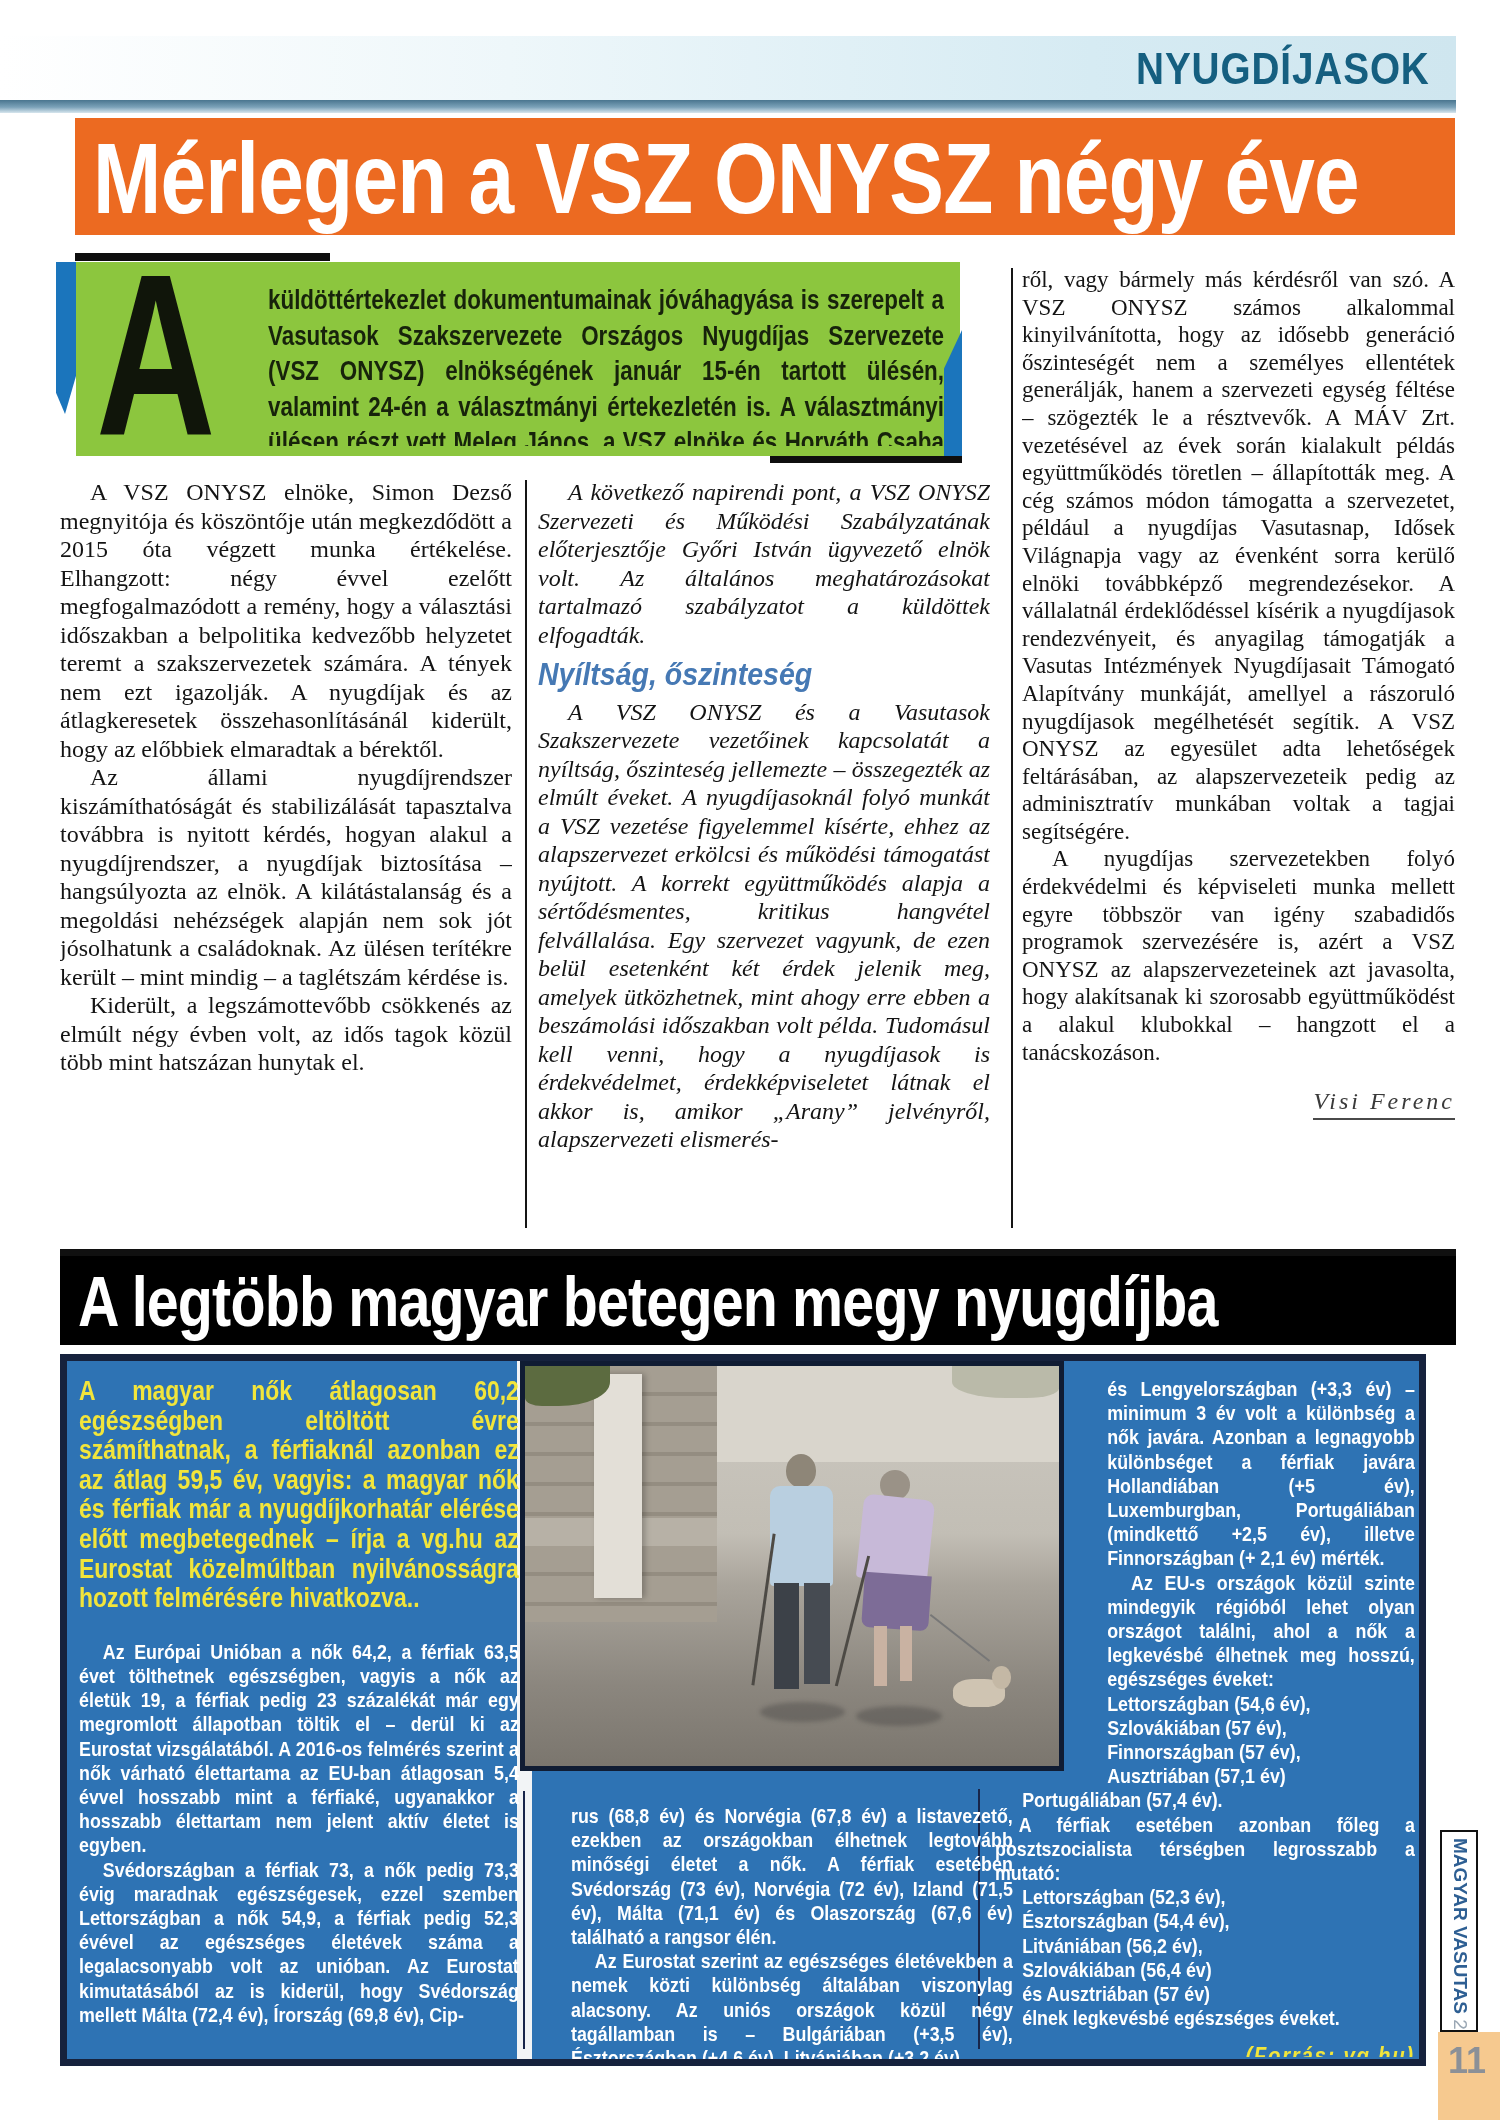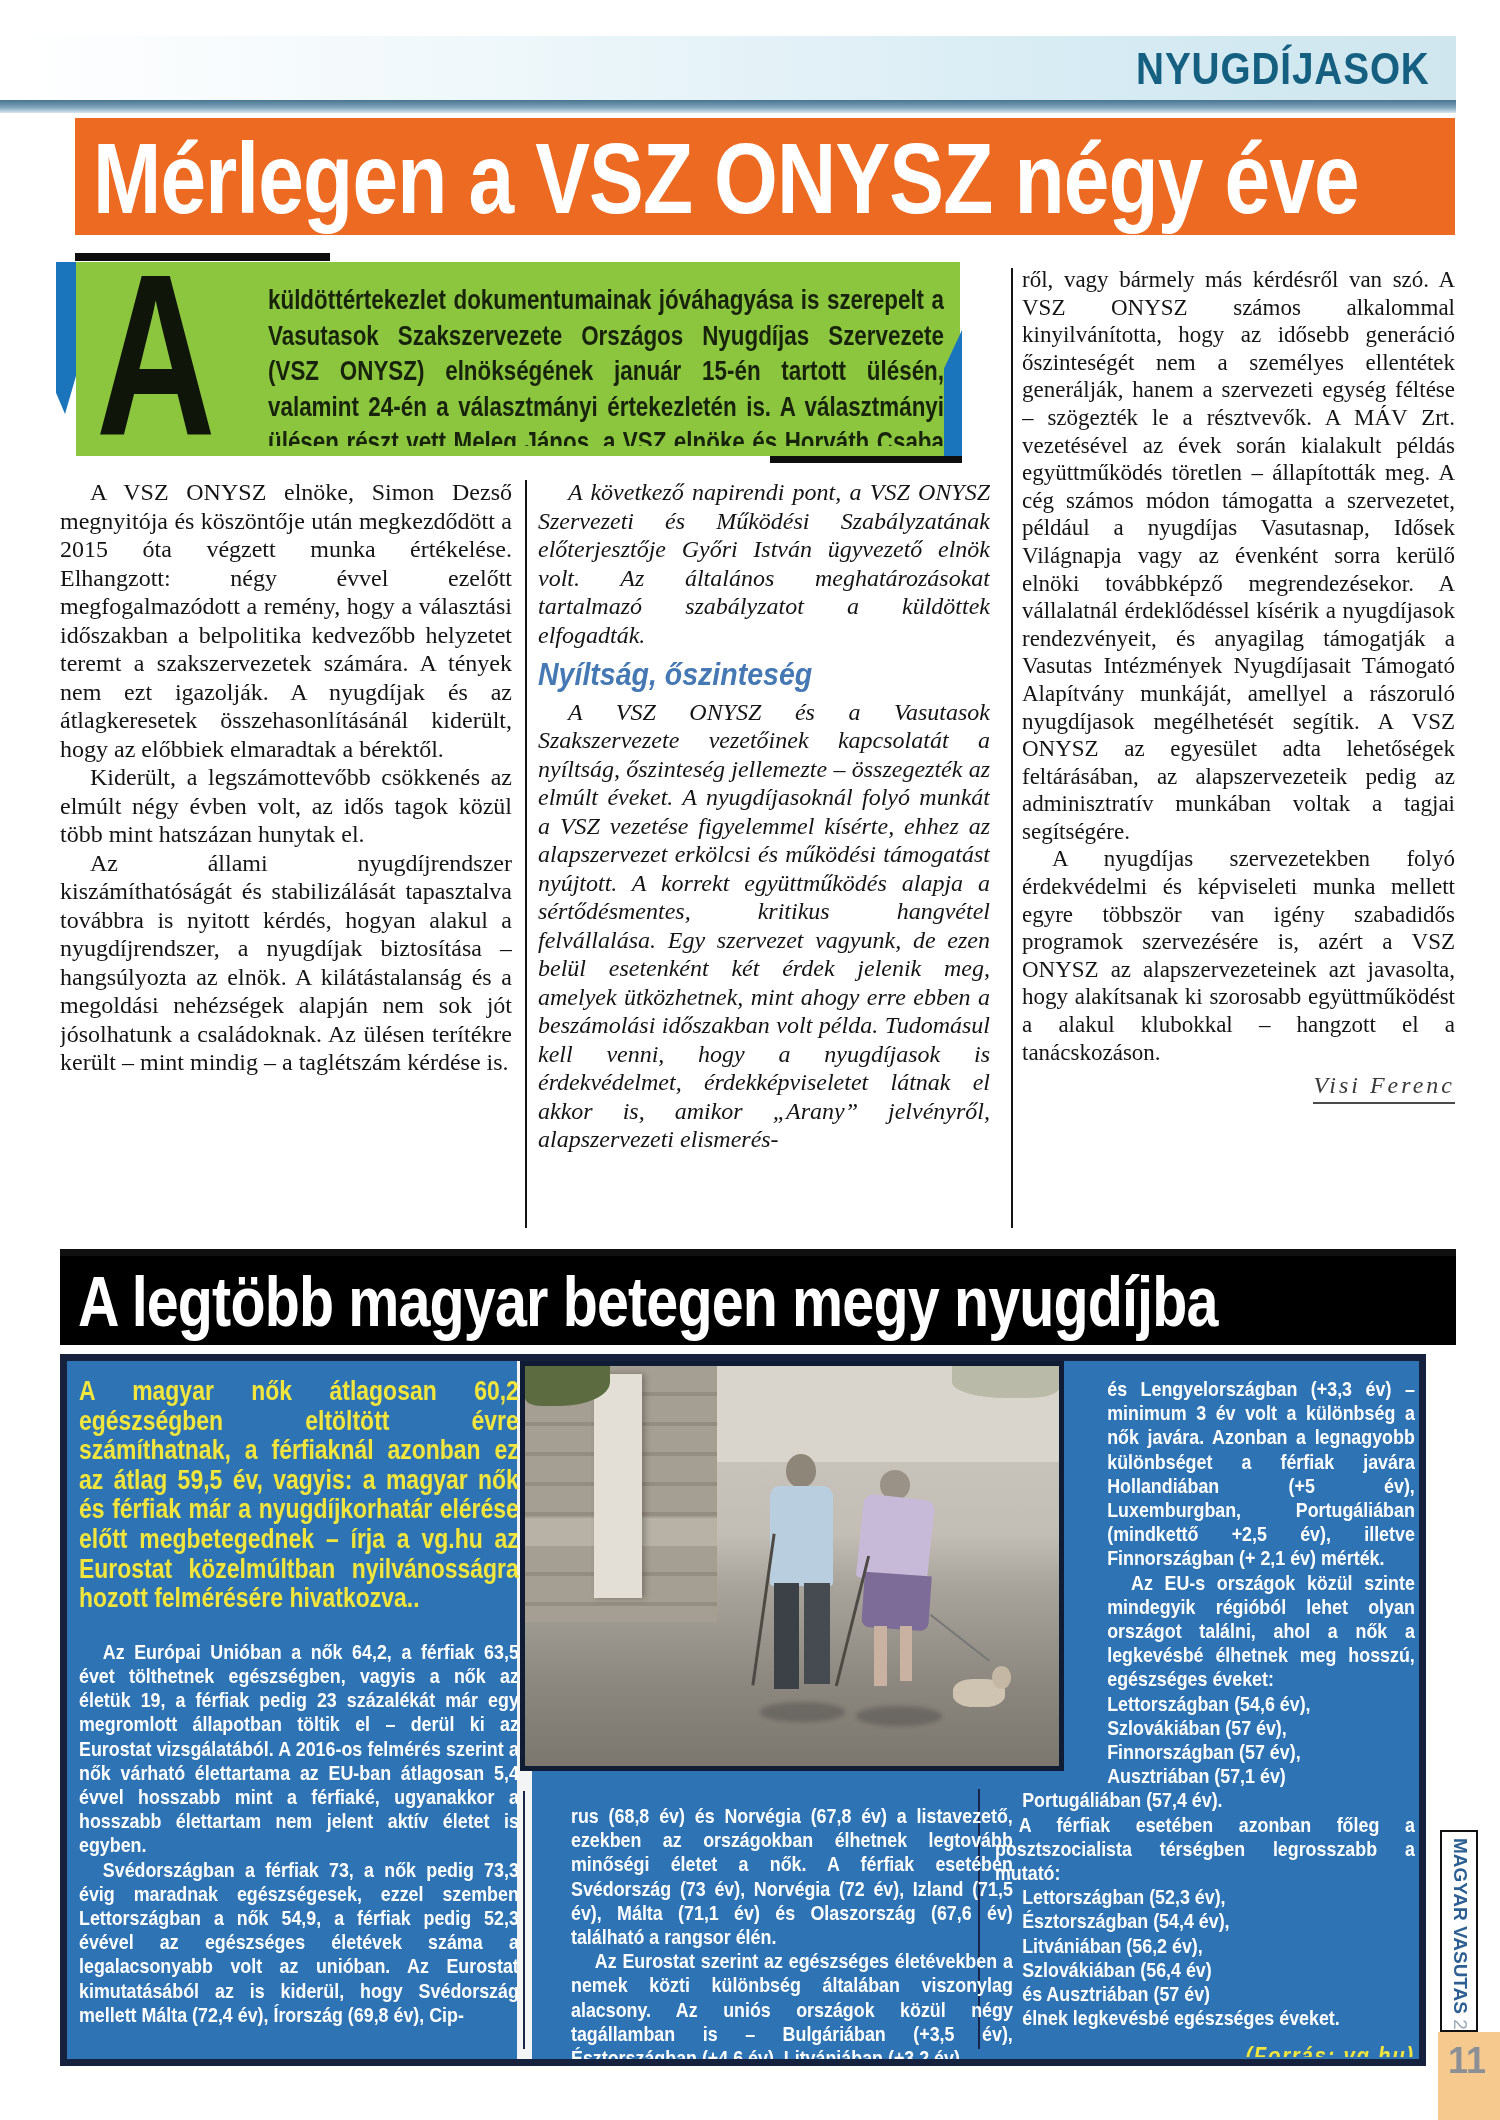--- a/index.html
+++ b/index.html
@@ -40,21 +40,21 @@
   .deco-line-br{left:770px;top:456px;width:192px;height:7px;background:#0e0e0e;}
 
   
   .vsep{width:2px;background:#151515;}
   .col{font-size:24px;line-height:28.5px;text-align:justify;color:#141414;overflow:hidden;}
   .col p{margin:0;text-indent:30px;}
   .col p.noindent{text-indent:0;}
   .col3{font-size:23px;line-height:27.6px;}
   .subhead{font-family:"Liberation Sans",sans-serif;font-weight:bold;font-size:31px;
     color:#4679b4;margin:12px 0 8px 0;text-indent:0 !important;transform:scaleX(.92);transform-origin:0 50%;white-space:nowrap;}
-  .byline{display:block;text-align:right;margin-top:6px;}
+  .byline{display:block;text-align:right;margin-top:22px;}
   .byline span{display:inline-block;font-style:italic;font-size:24px;letter-spacing:3px;
     color:#3a3a3a;border-bottom:2px solid #4a4a4a;padding-bottom:2px;}
 
   
   .panel{left:60px;top:1354px;width:1366px;height:712px;background:#2e73b4;
     border:7px solid #16223d;box-sizing:border-box;overflow:hidden;}
   .panel-inner{position:relative;width:100%;height:100%;}
   .gutter1{position:absolute;left:450px;top:0;width:15px;height:698px;background:#f2f4f6;}
   .grule{position:absolute;background:#18254a;width:2px;}
   .bcol{position:absolute;font-family:"Liberation Sans",sans-serif;font-weight:bold;color:#ffffff;
@@ -121,22 +121,22 @@
     <div class="sq">küldöttértekezlet dokumentumainak jóváhagyása is szerepelt a Vasutasok Szakszervezete Országos Nyugdíjas Szervezete (VSZ ONYSZ) elnökségének január 15-én tartott ülésén, valamint 24-én a választmányi értekezletén is. A választmányi ülésen részt vett Meleg János, a VSZ elnöke és Horváth Csaba alelnök.</div>
   </div>
   <div class="abs blue-accent-r"></div>
   <div class="abs deco-line-br"></div>
 
   <div class="abs vsep" style="left:525px;top:480px;height:748px;"></div>
   <div class="abs vsep" style="left:1011px;top:268px;height:960px;"></div>
 
   <div class="abs col" style="left:60px;top:478px;width:452px;height:754px;">
     <p>A VSZ ONYSZ elnöke, Simon Dezső megnyitója és köszöntője után megkezdődött a 2015 óta végzett munka értékelése. Elhangzott: négy évvel ezelőtt megfogalmazódott a remény, hogy a választási időszakban a belpolitika kedvezőbb helyzetet teremt a szakszervezetek számára. A tények nem ezt igazolják. A nyugdíjak és az átlagkeresetek összehasonlításánál kiderült, hogy az előbbiek elmaradtak a bérektől.</p>
+    <p>Az állami nyugdíjrendszer kiszámíthatóságát és stabilizálását tapasztalva továbbra is nyitott kérdés, hogyan alakul a nyugdíjrendszer, a nyugdíjak biztosítása – hangsúlyozta az elnök. A kilátástalanság és a megoldási nehézségek alapján nem sok jót jósolhatunk a családoknak. Az ülésen terítékre került – mint mindig – a taglétszám kérdése is.</p>
     <p>Kiderült, a legszámottevőbb csökkenés az elmúlt négy évben volt, az idős tagok közül több mint hatszázan hunytak el.</p>
-    <p>Az állami nyugdíjrendszer kiszámíthatóságát és stabilizálását tapasztalva továbbra is nyitott kérdés, hogyan alakul a nyugdíjrendszer, a nyugdíjak biztosítása – hangsúlyozta az elnök. A kilátástalanság és a megoldási nehézségek alapján nem sok jót jósolhatunk a családoknak. Az ülésen terítékre került – mint mindig – a taglétszám kérdése is.</p>
   </div>
 
   <div class="abs col" style="left:538px;top:478px;width:452px;height:754px;font-style:italic;">
     <p>A következő napirendi pont, a VSZ ONYSZ Szervezeti és Működési Szabályzatának előterjesztője Győri István ügyvezető elnök volt. Az általános meghatározásokat tartalmazó szabályzatot a küldöttek elfogadták.</p>
     <div class="subhead">Nyíltság, őszinteség</div>
     <p>A VSZ ONYSZ és a Vasutasok Szakszervezete vezetőinek kapcsolatát a nyíltság, őszinteség jellemezte – összegezték az elmúlt éveket. A nyugdíjasoknál folyó munkát a VSZ vezetése figyelemmel kísérte, ehhez az alapszervezet erkölcsi és működési támogatást nyújtott. A korrekt együttműködés alapja a sértődésmentes, kritikus hangvétel felvállalása. Egy szervezet vagyunk, de ezen belül esetenként két érdek jelenik meg, amelyek ütközhetnek, mint ahogy erre ebben a beszámolási időszakban volt példa. Tudomásul kell venni, hogy a nyugdíjasok is érdekvédelmet, érdekképviseletet látnak el akkor is, amikor „Arany” jelvényről, alapszervezeti elismerés-</p>
   </div>
 
   <div class="abs col col3" style="left:1022px;top:266px;width:433px;height:975px;">
     <p class="noindent">ről, vagy bármely más kérdésről van szó. A VSZ ONYSZ számos alkalommal kinyilvánította, hogy az idősebb generáció őszinteségét nem a személyes ellentétek generálják, hanem a szervezeti egység féltése – szögezték le a résztvevők. A MÁV Zrt. vezetésével az évek során kialakult példás együttműködés töretlen – állapították meg. A cég számos módon támogatta a szervezetet, például a nyugdíjas Vasutasnap, Idősek Világnapja vagy az évenként sorra kerülő elnöki továbbképző megrendezésekor. A vállalatnál érdeklődéssel kísérik a nyugdíjasok rendezvényeit, és anyagilag támogatják a Vasutas Intézmények Nyugdíjasait Támogató Alapítvány munkáját, amellyel a rászoruló nyugdíjasok megélhetését segítik. A VSZ ONYSZ az egyesület adta lehetőségek feltárásában, az alapszervezeteik pedig az adminisztratív munkában voltak a tagjai segítségére.</p>

